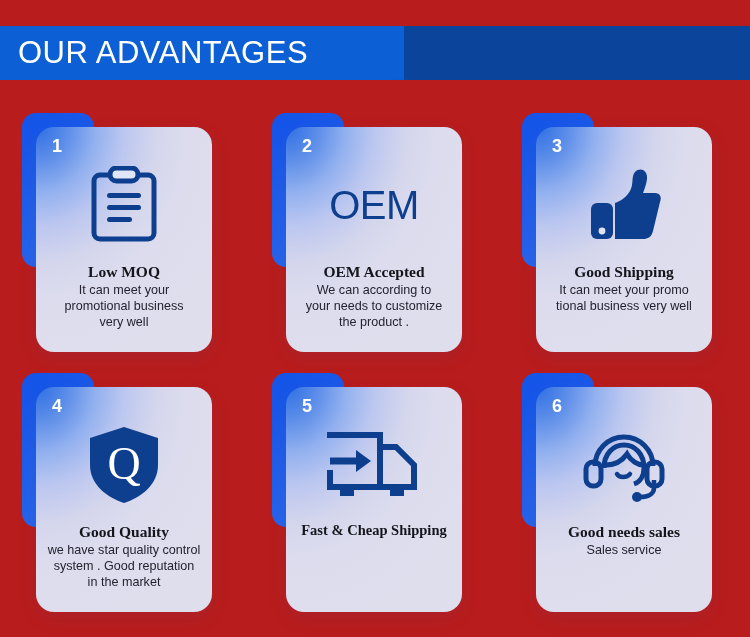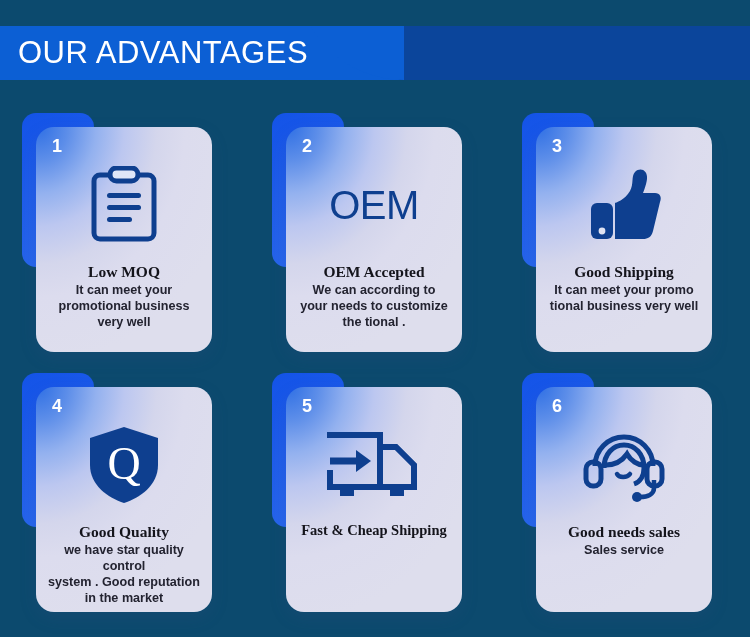--- a/index.html
+++ b/index.html
@@ -2,21 +2,21 @@
 <html><head>
 <meta charset="utf-8">
 <style>
   html, body {
     margin: 0; padding: 0;
     width: 750px; height: 637px;
     background: #ffffff;
     font-family: "Liberation Sans", sans-serif;
     overflow: hidden;
   }
-  .page { position: relative; width: 750px; height: 637px; background:#0c4a6e; }
+  .page { position: relative; width: 750px; height: 637px; background:#b91c1c; }
 
   
   .header { position: absolute; left:0; top:26px; width:750px; height:54px; }
   .header .dark-band {
     position:absolute; left:0; top:0; width:750px; height:54px;
     background:#0b459b;
   }
   .header .light-band {
     position:absolute; left:0; top:0; width:400px; height:54px;
     background:#0c5fd4;
@@ -98,21 +98,21 @@
 
   .card-title {
     font-size:15.5px; font-weight:700; color:#14141b;
     text-align:center; line-height:1.1;
     margin-top:2px; padding:0 4px;
     white-space:nowrap;
     font-family:Liberation Serif, serif;
   }
   .card-title.small { font-size:14.5px; }
   .card-desc {
-    font-size:12.6px; font-weight:700; color:#232330;
+    font-size:12.6px; font-weight:400; color:#232330;
     text-align:center; line-height:1.26;
     margin-top:3px; padding:0 6px;
     white-space:pre-line;
   }
 </style>
 </head>
 <body>
 
 <div class="page">
 
@@ -148,21 +148,21 @@
     <div class="cell">
       <div class="accent"></div>
       <div class="card">
         <div class="card-number">2</div>
         <div class="icon-area">
           <span class="oem-text">OEM</span>
         </div>
         <div class="card-title">OEM Accepted</div>
         <div class="card-desc">We can according to
 your needs to customize
-the tional .</div>
+the product .</div>
       </div>
     </div>
 
     <div class="cell">
       <div class="accent"></div>
       <div class="card">
         <div class="card-number">3</div>
         <div class="icon-area">
           <svg width="78" height="76" viewBox="0 0 78 76" fill="none">
             <path d="M30 72 L30 36 C30 36 40 33 45 24 C49 17 46 9 50 5 C55 0 63 3 62 12 C61.4 18 58 26 58 26 L70 26 C75 26 77 30 75 35 L68 64 C66.5 70 63 72 58 72 Z" fill="#0e3f8f"></path>

